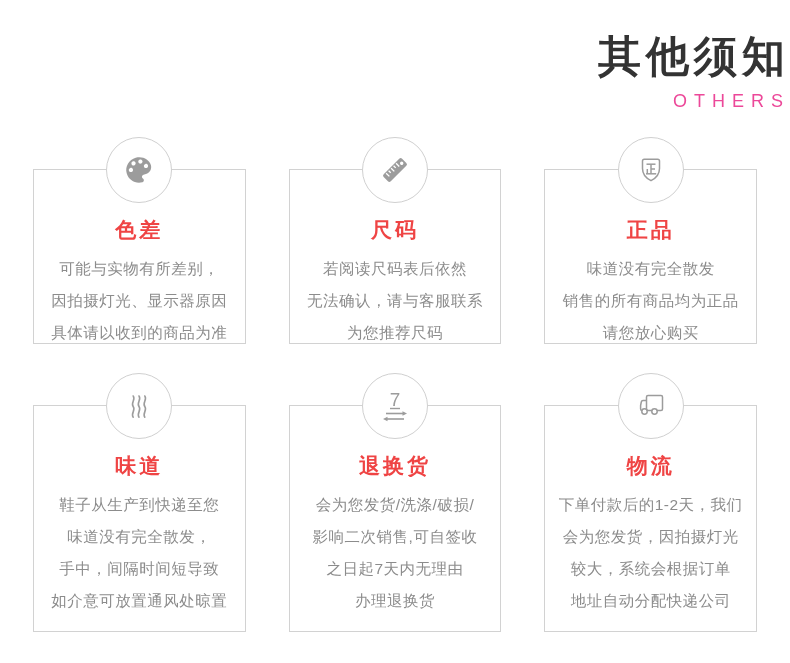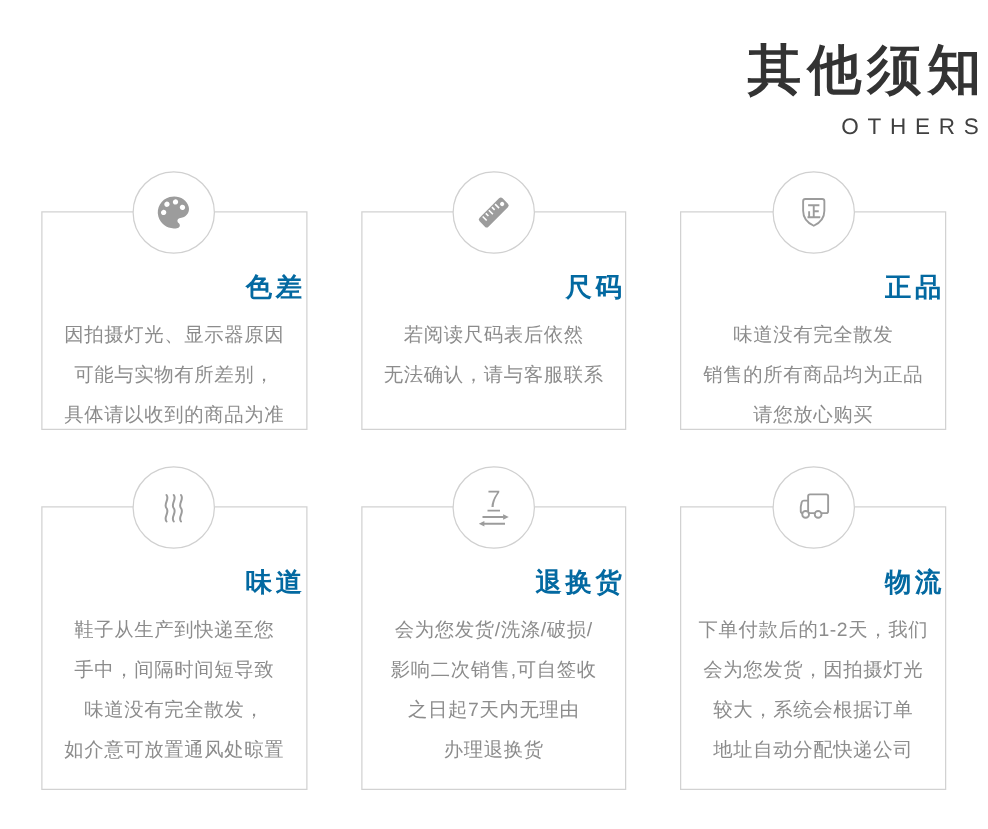--- a/index.html
+++ b/index.html
@@ -9,21 +9,21 @@
     font-family:"Liberation Sans","DejaVu Sans",sans-serif;
     overflow:hidden;
   }
   .header { text-align:right; padding-top:30px; }
   .page-title {
     font-size:43px; line-height:52px; font-weight:600;
     color:#333; letter-spacing:5px;
   }
   .page-subtitle {
     margin-top:9px; font-size:18px; font-weight:300;
-    color:#404040; letter-spacing:7px;padding-left:20px;
+    color:#ec4899; letter-spacing:7px;padding-left:20px;
   }
   .grid {
     margin:57px 33px 0;
     display:grid;
     grid-template-columns:repeat(3,1fr);
     grid-template-rows:175px 227px;
     column-gap:43px; row-gap:61px;
   }
   .card {
     position:relative;
@@ -33,21 +33,21 @@
   }
   .icon-circle {
     position:absolute; top:-33px; left:50%; margin-left:-33px;
     width:66px; height:66px; border-radius:50%;
     background:#fff; border:1px solid #d0d0d0;
     display:flex; align-items:center; justify-content:center;
     z-index:1;
   }
   .card-title {
     margin-top:46px;
-    font-size:21px; font-weight:600; color:#0369a1; letter-spacing:3px;text-align:right;
+    font-size:21px; font-weight:600; color:#ef4444; letter-spacing:3px;
   }
   .card-body {
     margin-top:9px;
     font-size:15.5px; color:#8c8c8c; line-height:32px; letter-spacing:0.5px;
   }
   svg { display:block; }
 </style>
 </head>
 <body>
 
@@ -61,22 +61,22 @@
   <div class="card">
     <div class="icon-circle">
       <span>
         <svg width="34" height="34" viewBox="0 0 24 24">
           <path fill="#9c9c9c" fill-rule="evenodd" transform="rotate(-15 12 12)" d="M12 3c-4.97 0-9 4.03-9 9s4.03 9 9 9c.83 0 1.5-.67 1.5-1.5 0-.39-.15-.74-.39-1.01-.23-.26-.38-.61-.38-.99 0-.83.67-1.5 1.5-1.5H16c2.76 0 5-2.24 5-5 0-4.42-4.03-8-9-8zm-5.5 9c-.83 0-1.5-.67-1.5-1.5S5.67 9 6.5 9 8 9.67 8 10.5 7.33 12 6.5 12zm3-4C8.67 8 8 7.33 8 6.5S8.67 5 9.5 5s1.5.67 1.5 1.5S10.33 8 9.5 8zm5 0c-.83 0-1.5-.67-1.5-1.5S13.67 5 14.5 5s1.5.67 1.5 1.5S15.33 8 14.5 8zm3 4c-.83 0-1.5-.67-1.5-1.5S16.67 9 17.5 9s1.5.67 1.5 1.5-.67 1.5-1.5 1.5z"></path>
         </svg>
       </span>
     </div>
     <div class="card-title">色差</div>
     <div class="card-body">
+      <div>可能与实物有所差别，</div>
       <div>因拍摄灯光、显示器原因</div>
-      <div>可能与实物有所差别，</div>
       <div>具体请以收到的商品为准</div>
     </div>
   </div>
 
   <div class="card">
     <div class="icon-circle">
       <span>
         <svg width="36" height="36" viewBox="0 0 36 36">
           <g transform="rotate(-45 18 18)">
             <rect x="5" y="13" width="26" height="10" rx="2" fill="#9c9c9c"></rect>
@@ -87,20 +87,21 @@
             <line x1="23.5" y1="14" x2="23.5" y2="18.5" stroke="#fff" stroke-width="1.3"></line>
             <circle cx="27.5" cy="18" r="1.7" fill="#fff"></circle>
           </g>
         </svg>
       </span>
     </div>
     <div class="card-title">尺码</div>
     <div class="card-body">
       <div>若阅读尺码表后依然</div>
       <div>无法确认，请与客服联系</div>
+      <div>为您推荐尺码</div>
     </div>
   </div>
 
   <div class="card">
     <div class="icon-circle">
       <span>
         <svg width="36" height="36" viewBox="0 0 36 36" fill="none" stroke="#9c9c9c" stroke-width="1.5">
           <path d="M9.5 9 Q9.5 7.2 11.3 7.2 H24.7 Q26.5 7.2 26.5 9 V16.5 Q26.5 24.5 18 28.6 Q9.5 24.5 9.5 16.5 Z"></path>
           <path d="M13.5 12.2 H22.5"></path>
           <path d="M18 12.2 V21.8"></path>
@@ -124,22 +125,22 @@
         <svg width="36" height="36" viewBox="0 0 36 36" fill="none" stroke="#9c9c9c" stroke-width="1.6" stroke-linecap="round">
           <path d="M12.2 8 c2.8 3.6 -2.8 7 0 10.6 c2.8 3.6 -2.8 7 0 10.6"></path>
           <path d="M18   8 c2.8 3.6 -2.8 7 0 10.6 c2.8 3.6 -2.8 7 0 10.6"></path>
           <path d="M23.8 8 c2.8 3.6 -2.8 7 0 10.6 c2.8 3.6 -2.8 7 0 10.6"></path>
         </svg>
       </span>
     </div>
     <div class="card-title">味道</div>
     <div class="card-body">
       <div>鞋子从生产到快递至您</div>
+      <div>味道没有完全散发，</div>
       <div>手中，间隔时间短导致</div>
-      <div>味道没有完全散发，</div>
       <div>如介意可放置通风处晾置</div>
     </div>
   </div>
 
   <div class="card">
     <div class="icon-circle">
       <span>
         <svg width="36" height="36" viewBox="0 0 36 36">
           <text x="18" y="17.5" text-anchor="middle" font-size="19" fill="#9c9c9c" font-family="Liberation Sans, DejaVu Sans, sans-serif">7</text>
           <line x1="13" y1="20.5" x2="23" y2="20.5" stroke="#9c9c9c" stroke-width="1.4"></line>

